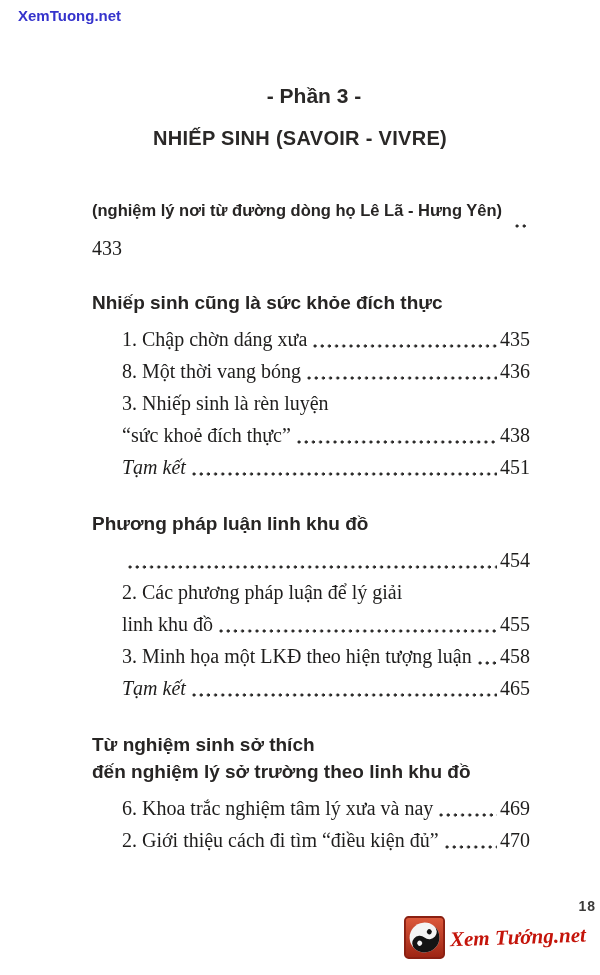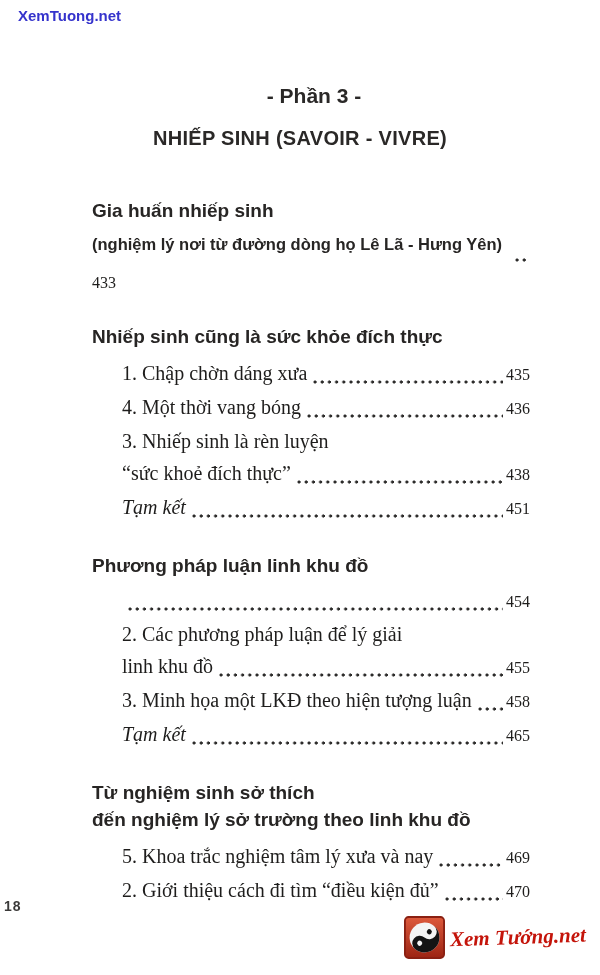--- a/index.html
+++ b/index.html
@@ -35,25 +35,25 @@
   .toc-entry.italic .entry-text{font-style:italic;}
   .entry-text{flex:0 1 auto;}
   .dot-leader{
     flex:1 1 auto;min-width:12px;align-self:flex-end;
     height:4px;margin:0 3px 7px 6px;
     background-image:radial-gradient(circle at 2px 2px,#2c2b2a 1.35px,transparent 1.8px);
     background-size:7.2px 4px;background-repeat:repeat-x;background-position:left bottom;
   }
   .page-ref{
     flex:0 0 auto;font-family:"Liberation Serif",serif;font-weight:normal;
-    font-style:normal;font-size:16px;color:#1e1d1c;
+    font-style:normal;font-size:20px;color:#1e1d1c;
   }
   
   .folio{
-    position:absolute;top:898px;left:0;right:0;text-align:left;
+    position:absolute;top:898px;left:0;right:0;text-align:right;
     font-size:14px;font-weight:bold;color:#3b3a39;letter-spacing:1px;
   }
   .logo{
     position:absolute;top:916px;right:10px;display:flex;align-items:center;gap:5px;cursor:pointer;
   }
   .logo-text{
     font-family:"Liberation Serif",serif;font-style:italic;font-weight:bold;
     font-size:21px;color:#c4140a;transform:rotate(-2deg);white-space:nowrap;
   }
 </style>
@@ -64,40 +64,37 @@
 
   <a class="watermark">XemTuong.net</a>
 
   <div class="title-block">
     <div class="part-title">- Phần 3 -</div>
     <div class="main-title">NHIẾP SINH (SAVOIR - VIVRE)</div>
   </div>
 
   <div class="toc">
       <div class="toc-section">
-        <div class="sec-heading">
-          <div>Gia huấn nhiếp sinh</div>
-        </div>
         <div class="toc-entry sans no-indent">
           <span class="entry-text">(nghiệm lý nơi từ đường dòng họ Lê Lã - Hưng Yên)</span>
           <span class="dot-leader"></span>
           <span class="page-ref">433</span>
         </div>
       </div>
       <div class="toc-section">
         <div class="sec-heading">
           <div>Nhiếp sinh cũng là sức khỏe đích thực</div>
         </div>
         <div class="toc-entry">
           <span class="entry-text">1. Chập chờn dáng xưa</span>
           <span class="dot-leader"></span>
           <span class="page-ref">435</span>
         </div>
         <div class="toc-entry">
-          <span class="entry-text">4. Một thời vang bóng</span>
+          <span class="entry-text">8. Một thời vang bóng</span>
           <span class="dot-leader"></span>
           <span class="page-ref">436</span>
         </div>
         <div class="toc-entry">
           <span class="entry-text">3. Nhiếp sinh là rèn luyện</span>
         </div>
         <div class="toc-entry">
           <span class="entry-text">“sức khoẻ đích thực”</span>
           <span class="dot-leader"></span>
           <span class="page-ref">438</span>
@@ -134,21 +131,21 @@
           <span class="dot-leader"></span>
           <span class="page-ref">465</span>
         </div>
       </div>
       <div class="toc-section">
         <div class="sec-heading">
           <div>Từ nghiệm sinh sở thích</div>
           <div>đến nghiệm lý sở trường theo linh khu đồ</div>
         </div>
         <div class="toc-entry">
-          <span class="entry-text">5. Khoa trắc nghiệm tâm lý xưa và nay</span>
+          <span class="entry-text">6. Khoa trắc nghiệm tâm lý xưa và nay</span>
           <span class="dot-leader"></span>
           <span class="page-ref">469</span>
         </div>
         <div class="toc-entry">
           <span class="entry-text">2. Giới thiệu cách đi tìm “điều kiện đủ”</span>
           <span class="dot-leader"></span>
           <span class="page-ref">470</span>
         </div>
       </div>
     </div>

